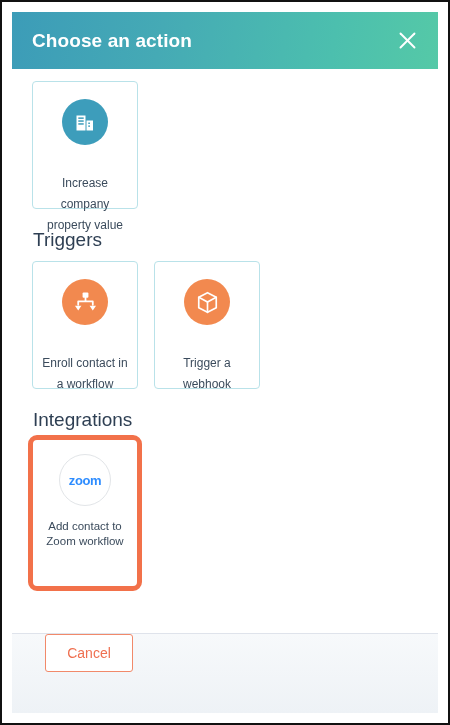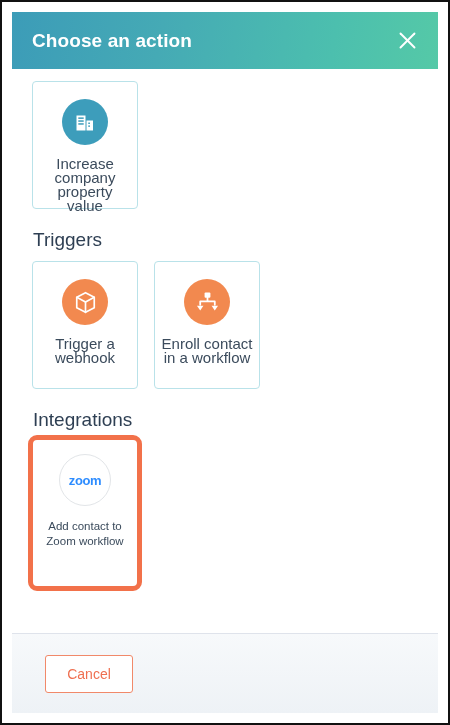--- a/index.html
+++ b/index.html
@@ -112,23 +112,23 @@
     margin-top: 14px;
     width: 52px;
     height: 52px;
     border: 1px solid #e2e5e8;
     background: #ffffff !important;
     box-sizing: border-box;
   }
   .icon-teal { background: #3d9dbb; }
   .icon-orange { background: #f2894f; }
   .card-label {
-    margin-top: 12px;
-    font-size: 15px;
-    line-height: 14px;
+    margin-top: 28px;
+    font-size: 12px;
+    line-height: 21px;
     color: #3b4b5c;
     text-align: center;
     padding: 0 6px;
   }
   .card.selected .card-label {
     margin-top: 13px;
     font-size: 11.5px;
     line-height: 15px;
   }
   .zoom-word {
@@ -137,21 +137,20 @@
     color: #2d8cff;
     letter-spacing: -0.4px;
   }
 
   
   .modal-footer {
     flex: 0 0 80px;
     border-top: 1px solid #dfe3eb;
     background: linear-gradient(180deg, #f7f9fb 0%, #eef2f6 100%);
     display: flex;
-    align-items: center;
     padding-left: 33px;
     box-sizing: border-box;
   }
   .cancel-btn {
     min-width: 88px;
     height: 38px;
     border: 1px solid #f1896a;
     border-radius: 3px;
     background: #ffffff;
     color: #ef7051;
@@ -193,39 +192,39 @@
             </svg>
           </div>
           <div class="card-label">Increase company property value</div>
         </div>
       </div>
 
       <div class="section-title">Triggers</div>
       <div class="card-row">
         <div class="card">
           <div class="card-icon icon-orange">
-            <svg width="25" height="25" viewBox="0 0 24 24" aria-hidden="true" fill="none" stroke="#ffffff" stroke-width="1.6" stroke-linejoin="round" stroke-linecap="round">
-              <path d="M12 2.6 20.4 7v10L12 21.4 3.6 17V7z"></path>
-              <path d="M3.6 7 12 11.6 20.4 7"></path>
-              <path d="M12 11.6v9.8"></path>
-            </svg>
-          </div>
-          <div class="card-label">Trigger a webhook</div>
-        </div>
-        <div class="card">
-          <div class="card-icon icon-orange">
             <svg width="25" height="25" viewBox="0 0 24 24" aria-hidden="true">
               <rect x="9.2" y="2.4" width="5.6" height="5" rx="1" fill="#ffffff"></rect>
               <path d="M12 7.4v3.6M5 11h14M5 11v3.2M19 11v3.2" stroke="#ffffff" stroke-width="1.7" fill="none" stroke-linecap="round"></path>
               <path d="M5 19.6 1.9 15.2h6.2z" fill="#ffffff"></path>
               <path d="M19 19.6 15.9 15.2h6.2z" fill="#ffffff"></path>
             </svg>
           </div>
           <div class="card-label">Enroll contact in a workflow</div>
         </div>
+        <div class="card">
+          <div class="card-icon icon-orange">
+            <svg width="25" height="25" viewBox="0 0 24 24" aria-hidden="true" fill="none" stroke="#ffffff" stroke-width="1.6" stroke-linejoin="round" stroke-linecap="round">
+              <path d="M12 2.6 20.4 7v10L12 21.4 3.6 17V7z"></path>
+              <path d="M3.6 7 12 11.6 20.4 7"></path>
+              <path d="M12 11.6v9.8"></path>
+            </svg>
+          </div>
+          <div class="card-label">Trigger a webhook</div>
+        </div>
       </div>
 
       <div class="section-title">Integrations</div>
       <div class="card-row">
         <div class="card selected">
           <div class="card-icon">
             <span class="zoom-word">zoom</span>
           </div>
           <div class="card-label">Add contact to Zoom workflow</div>
         </div>

